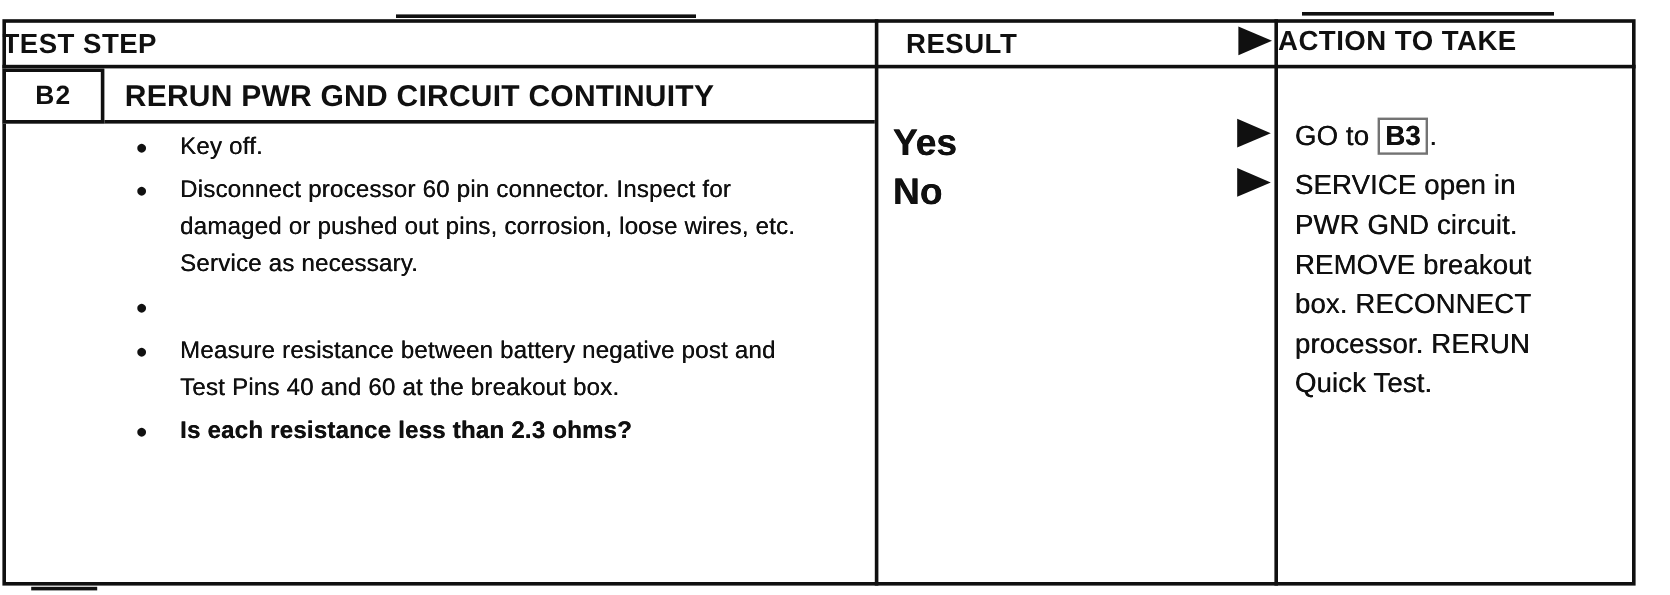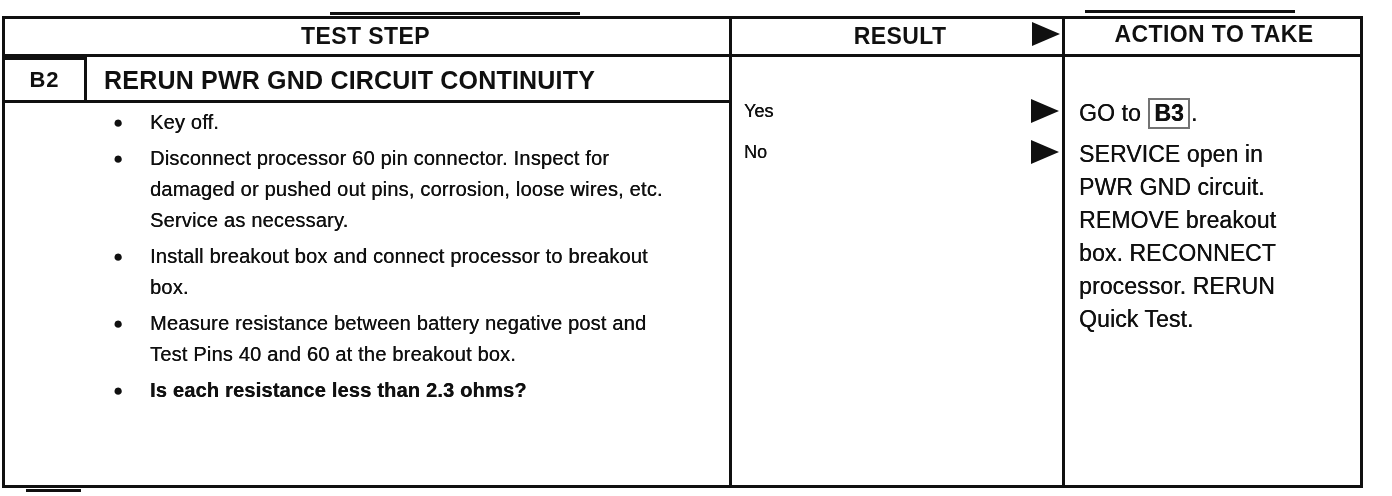--- a/index.html
+++ b/index.html
@@ -48,21 +48,20 @@
     position: absolute;
     background: #101010;
   }
   
   .col-header {
     position: absolute;
     top: 23px;
     font-weight: bold;
     font-size: 23px;
     letter-spacing: 0.4px;
-    text-align: center;
     white-space: nowrap;
   }
   .h-test-step { left: 2px;    width: 727px; }
   .h-result    { left: 755px;  width: 290px; }
   .h-action    { left: 1065px; width: 298px; top: 21px; }
   
   .arrow {
     position: absolute;
     width: 0; height: 0;
     border-top: 12px solid transparent;
@@ -121,22 +120,22 @@
     letter-spacing: 0.2px;
     text-shadow: 0.3px 0 0 currentColor;
   }
   .bullet.question .bullet-text {
     font-weight: bold;
   }
   
   .result-label {
     position: absolute;
     left: 744px;
-    font-size: 18px;
-    font-weight: normal;
+    font-size: 31px;
+    font-weight: bold;
     text-shadow: 0.3px 0 0 currentColor;
   }
   .result-yes { top: 101px; }
   .result-no  { top: 142px; }
   
   .action-cell {
     position: absolute;
     left: 1079px;
     width: 250px;
     font-size: 23px;
@@ -182,21 +181,20 @@
     <div class="bullet">
       <span class="dot">●</span>
       <span class="bullet-text">Key off.</span>
     </div>
     <div class="bullet">
       <span class="dot">●</span>
       <span class="bullet-text">Disconnect processor 60 pin connector. Inspect for damaged or pushed out pins, corrosion, loose wires, etc. Service as necessary.</span>
     </div>
     <div class="bullet">
       <span class="dot">●</span>
-      <span class="bullet-text">Install breakout box and connect processor to breakout box.</span>
     </div>
     <div class="bullet">
       <span class="dot">●</span>
       <span class="bullet-text">Measure resistance between battery negative post and Test Pins 40 and 60 at the breakout box.</span>
     </div>
     <div class="bullet question">
       <span class="dot">●</span>
       <span class="bullet-text">Is each resistance less than 2.3 ohms?</span>
     </div>
   </div>

